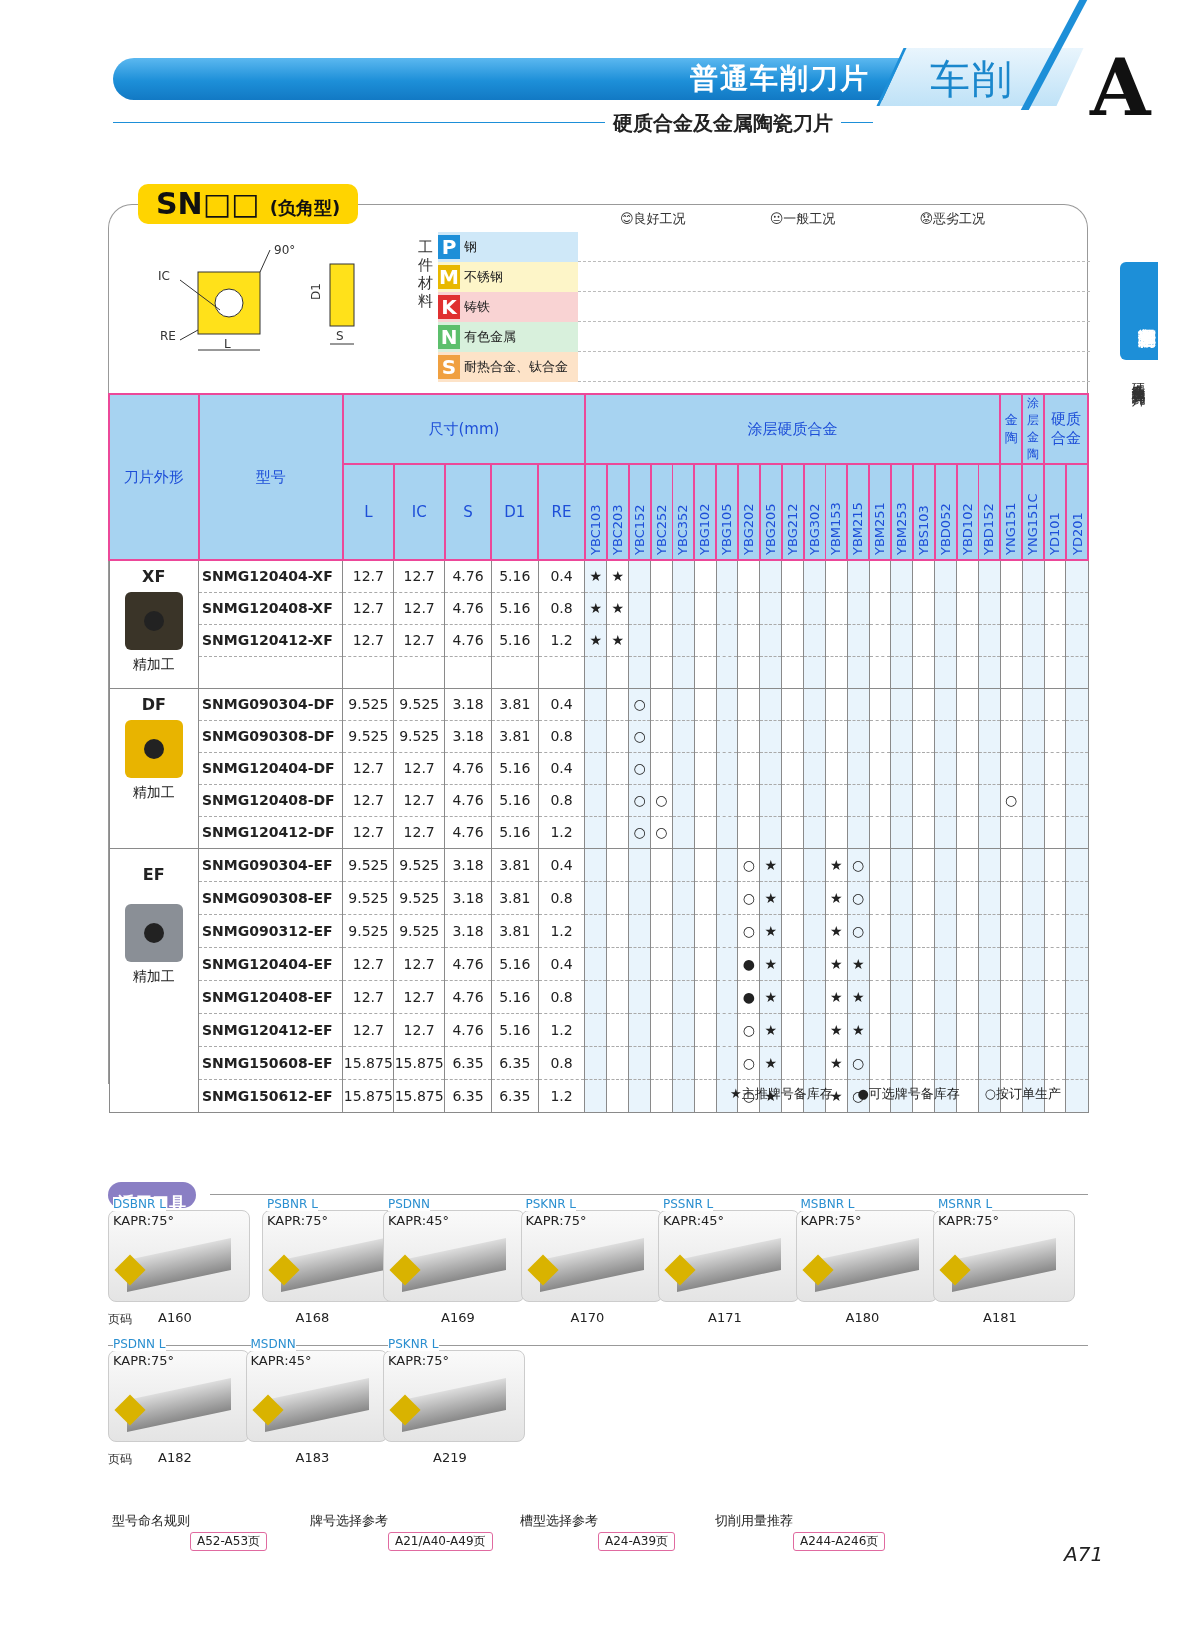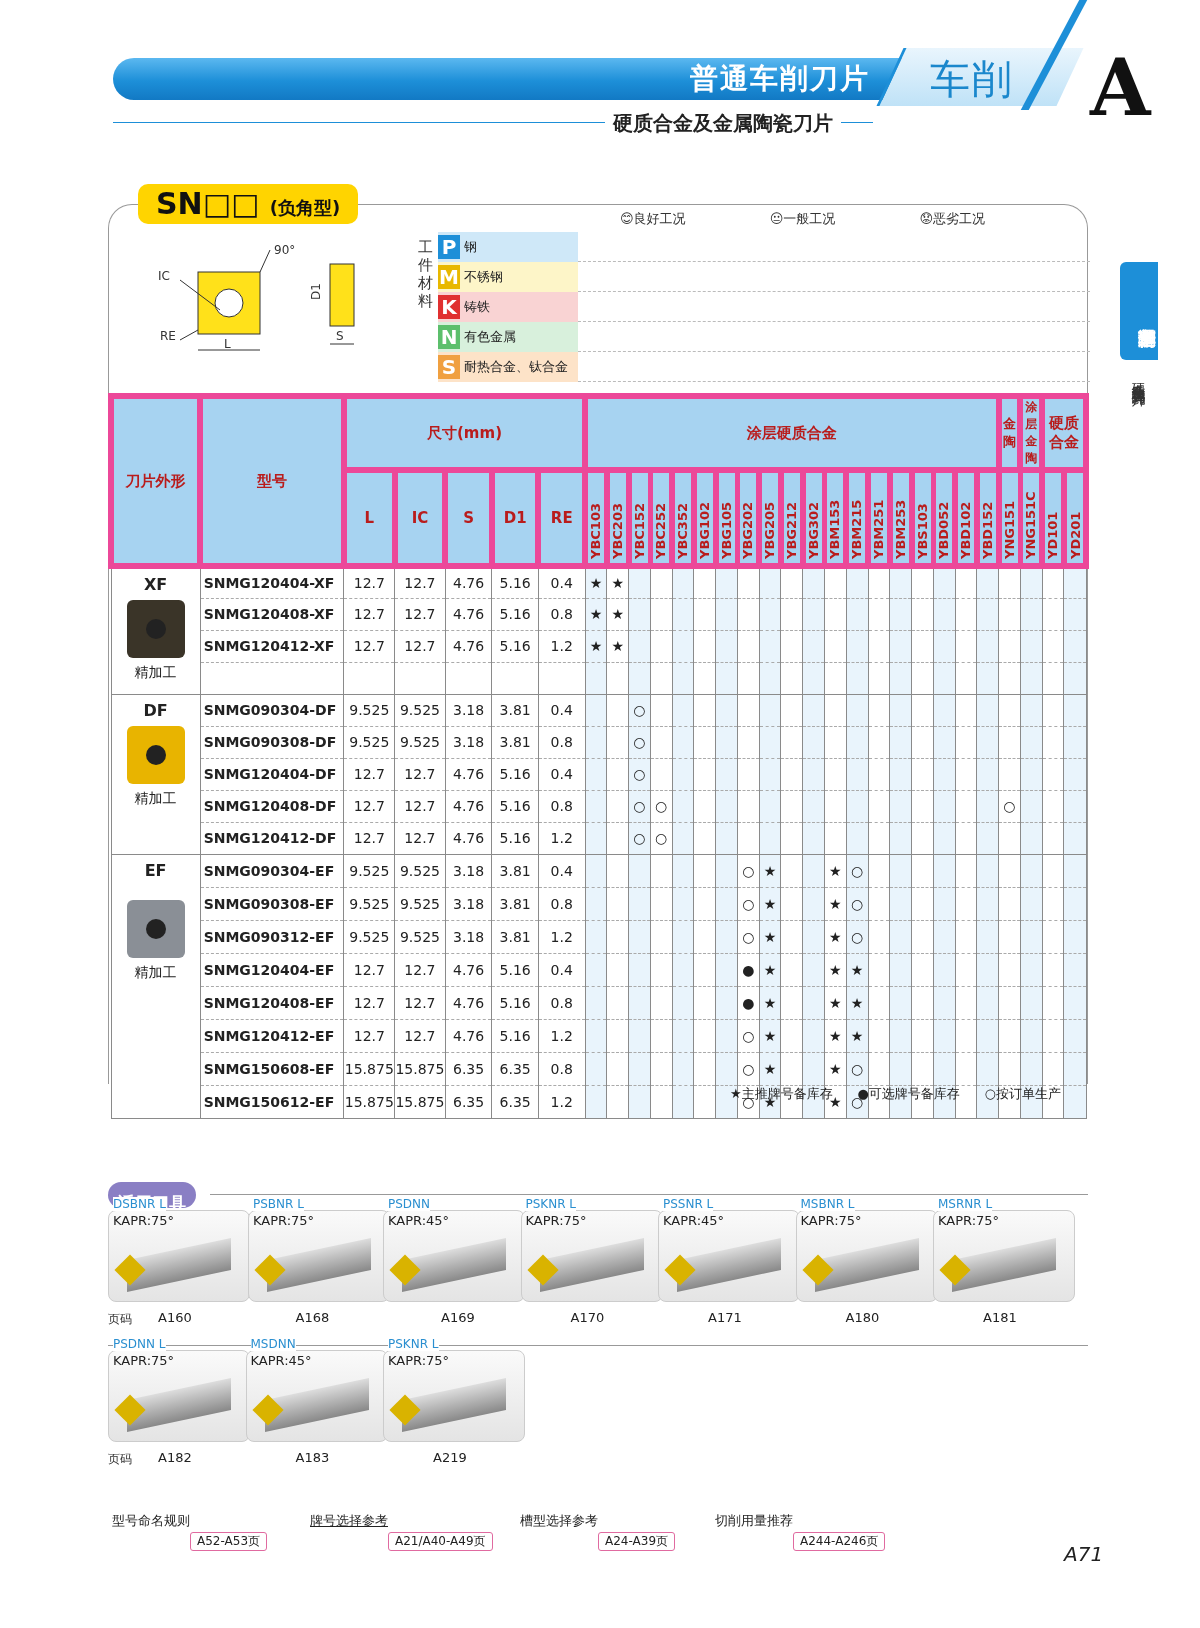--- a/index.html
+++ b/index.html
@@ -23,21 +23,21 @@
 .snbadge small{font-size:18px}
 
 .legend{left:620px;top:210px;font-size:13px;color:#333}
 .legend span{margin-right:40px}
 .wp-label{left:418px;top:238px;width:16px;font-size:15px;line-height:18px;color:#333}
 .mat{left:438px;height:30px;width:140px;display:flex;align-items:center;font-size:13px}
 .mat .b{width:22px;height:24px;color:#fff;font-weight:bold;font-size:20px;text-align:center;line-height:24px;margin-right:4px}
 .grid-row{left:578px;height:30px;width:512px;border-bottom:1px dashed #bbb}
 
 table.spec{position:absolute;left:108px;top:393px;width:981px;border-collapse:collapse;font-size:14px}
-.spec th{background:#a7d3f1;font-weight:bold;color:#b91c1c;border:6px solid #ec4899;font-size:15px}
+.spec th{background:#a7d3f1;font-weight:normal;color:#1d4ed8;border:2px solid #ec4899;font-size:15px}
 .spec td{border-left:1px solid #8a8a8a;border-right:1px solid #8a8a8a;border-bottom:1px dashed #aaa;height:32px;text-align:center;font-size:14px}
 .spec td.model{text-align:left;font-weight:bold;padding-left:3px}
 .spec td.g{width:21.5px;padding:0;font-size:14px}
 .spec td.alt{background:#e9f4fc}
 .spec th.vert{writing-mode:vertical-rl;transform:rotate(180deg);font-size:13px;height:96px;padding:4px 0;text-align:left}
 .spec tr.grpend td{border-bottom:1px solid #8a8a8a}
 .spec td.shape{vertical-align:top;border-bottom:1px solid #8a8a8a;font-size:14px}
 .note{left:730px;top:1085px;font-size:13px;color:#222}
 
 .toolhead{left:108px;top:1182px;height:26px;padding:8px 10px;background:#8a7fc4;border-radius:13px;color:#fff;font-weight:bold;font-size:17px;line-height:26px}
@@ -453,21 +453,21 @@
         <td class="g alt"></td>
         <td class="g"></td>
         <td class="g alt"></td>
         <td class="g"></td>
         <td class="g alt"></td>
         <td class="g"></td>
         <td class="g alt"></td>
       </tr>
       <tr style="height: 33px;">
         <td rowspan="8" class="shape">
-          <div style="font-weight:bold;font-size:16px;margin-top:6px">EF</div>
+          <div style="font-weight:bold;font-size:16px;margin-top:16px">EF</div>
           <div style="margin:20px auto 6px;width:58px;height:58px;background:#8a8f96;border-radius:6px;position:relative">
             <div style="position:absolute;left:19px;top:19px;width:20px;height:20px;border-radius:50%;background:#222"></div>
           </div>
           <div>精加工</div>
         </td>
         <td class="model">SNMG090304-EF</td>
         <td>9.525</td>
         <td>9.525</td>
         <td>3.18</td>
         <td>3.81</td>
@@ -725,21 +725,21 @@
 <div class="abs toolhead">适用刀具</div>
 <div class="abs toolline"></div>
 <div id="tools1">
     <div class="abs tool" style="left: 108px; top: 1210px;">
       <span class="nm">DSBNR L</span>
       <span class="ka">KAPR:75°</span>
       <div class="bar"></div>
       <div class="ins"></div>
     </div>
     <div class="abs pg" style="left: 158px; top: 1310px;">A160</div>
-    <div class="abs tool" style="left: 248px; top: 1210px;">
+    <div class="abs tool" style="left: 262px; top: 1210px;">
       <span class="nm">PSBNR L</span>
       <span class="ka">KAPR:75°</span>
       <div class="bar"></div>
       <div class="ins"></div>
     </div>
     <div class="abs pg" style="left: 295.5px; top: 1310px;">A168</div>
     <div class="abs tool" style="left: 383px; top: 1210px;">
       <span class="nm">PSDNN</span>
       <span class="ka">KAPR:45°</span>
       <div class="bar"></div>
@@ -798,20 +798,20 @@
       <div class="bar"></div>
       <div class="ins"></div>
     </div>
     <div class="abs pg" style="left: 433px; top: 1450px;">A219</div>
     <div class="abs pglbl" style="left: 108px; top: 1451px;">页码</div>
   </div>
 
 <div id="refs">
     <div class="abs ref" style="left: 112px; top: 1512px;">型号命名规则</div>
     <div class="abs refbox" style="left: 190px; top: 1532px;">A52-A53页</div>
-    <div class="abs ref" style="left: 310px; top: 1512px; text-decoration: underline;">牌号选择参考</div>
+    <div class="abs ref" style="left: 310px; top: 1512px;">牌号选择参考</div>
     <div class="abs refbox" style="left: 388px; top: 1532px;">A21/A40-A49页</div>
     <div class="abs ref" style="left: 520px; top: 1512px;">槽型选择参考</div>
     <div class="abs refbox" style="left: 598px; top: 1532px;">A24-A39页</div>
     <div class="abs ref" style="left: 715px; top: 1512px;">切削用量推荐</div>
     <div class="abs refbox" style="left: 793px; top: 1532px;">A244-A246页</div>
   </div>
 <div class="abs pnum">A71</div>
 
 </body></html>

